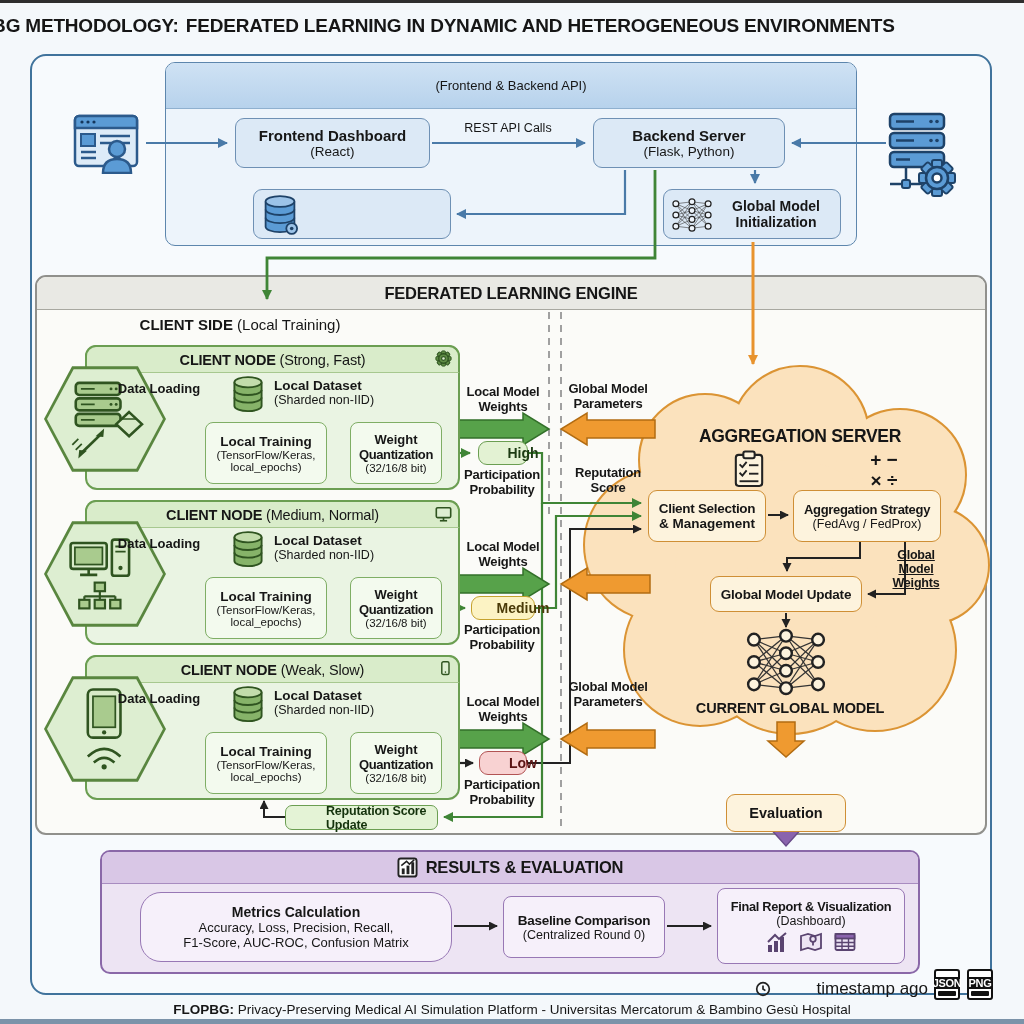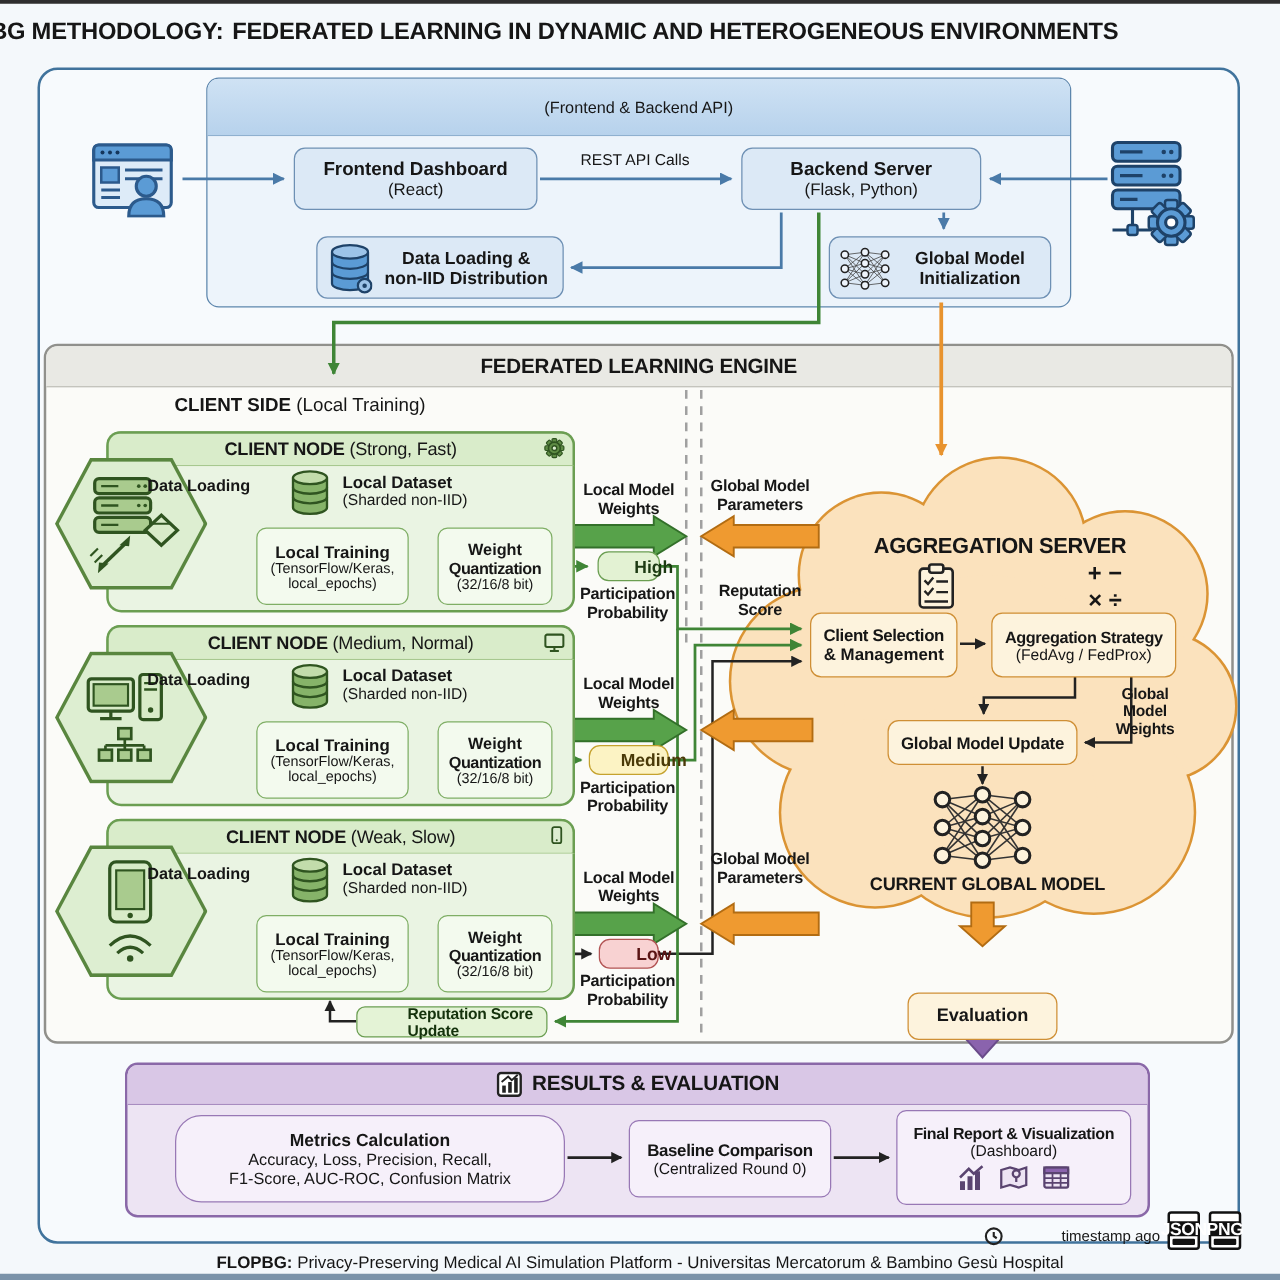--- a/index.html
+++ b/index.html
@@ -28,21 +28,21 @@
             border-radius:11px 11px 0 0;display:flex;align-items:center;justify-content:center;
             font-size:14.5px;letter-spacing:-0.2px;}
   .hex{position:absolute;left:0;top:18px;width:122px;height:112px;
        clip-path:polygon(0% 50%,23% 3%,77% 3%,100% 50%,77% 97%,23% 97%);background:#59863f;}
   .hex .in{position:absolute;inset:3px;clip-path:polygon(0% 50%,23% 3%,77% 3%,100% 50%,77% 97%,23% 97%);
        background:#ddeed1;display:flex;align-items:center;justify-content:center;}
   .flowlabel{font-size:13px;font-weight:bold;line-height:14.5px;text-align:center;letter-spacing:-0.2px;}
   .fileicon{position:absolute;width:26px;height:31px;background:#fff;border:2px solid #111;border-radius:3px;box-sizing:border-box;}
   .fileicon:after{content:"";position:absolute;left:2px;right:2px;bottom:2px;height:5px;background:#111;border-radius:1px;}
   .fi-band{position:absolute;left:-2px;right:-2px;top:6px;height:12px;background:#111;color:#fff;
-           font-size:14px;font-weight:bold;display:flex;align-items:center;justify-content:center;border-radius:2px;letter-spacing:-0.3px;}
+           font-size:11px;font-weight:bold;display:flex;align-items:center;justify-content:center;border-radius:2px;letter-spacing:-0.3px;}
   svg{display:block;}
 </style>
 </head>
 <body>
 
 <div id="stage">
 
   <div class="abs" style="left:0;top:0;width:1024px;height:3px;background:#2e2e2e;"></div>
   <div class="abs" style="left:0;top:1019px;width:1024px;height:5px;background:#7b93a9;"></div>
 
@@ -248,24 +248,20 @@
     <span class="abs" style="left:8px;top:4px;">
       <svg width="36" height="42" viewBox="0 0 40 46">
         <path d="M4,8 V36 A16,6 0 0 0 36,36 V8" fill="#5b9bd5" stroke="#1e4268" stroke-width="2"></path>
         <ellipse cx="20" cy="8" rx="16" ry="6" fill="#9cc3e8" stroke="#1e4268" stroke-width="2"></ellipse>
         <path d="M4,17 A16,6 0 0 0 36,17" fill="none" stroke="#1e4268" stroke-width="2"></path>
         <path d="M4,26 A16,6 0 0 0 36,26" fill="none" stroke="#1e4268" stroke-width="2"></path>
         <circle cx="33" cy="38" r="6" fill="#9cc3e8" stroke="#1e4268" stroke-width="2"></circle>
         <circle cx="33" cy="38" r="2" fill="#1e4268"></circle>
       </svg>
     </span>
-    <div class="ctr" style="position:absolute;left:46px;top:0;right:4px;height:100%;">
-      <div class="b nw" style="font-size:14px;">Data Loading &amp;</div>
-      <div class="b nw" style="font-size:14px;">non-IID Distribution</div>
-    </div>
   </div>
 
   <div class="bluebox" style="left:663px;top:189px;width:178px;height:50px;">
     <span class="abs" style="left:6px;top:6px;">
       <svg width="44" height="38" viewBox="0 0 90 70">
         <g stroke="#444" stroke-width="1.3">
           <line x1="12" y1="12" x2="45" y2="8"></line>
             <line x1="12" y1="12" x2="45" y2="26"></line>
             <line x1="12" y1="12" x2="45" y2="44"></line>
             <line x1="12" y1="12" x2="45" y2="62"></line>
@@ -552,21 +548,21 @@
     <div class="b nw" style="font-size:13px;letter-spacing:-0.3px;">Aggregation Strategy</div>
     <div class="nw" style="font-size:12.5px;">(FedAvg / FedProx)</div>
   </div>
   <div class="orangebox ctr" style="left:648px;top:490px;width:118px;height:52px;">
     <div class="b nw" style="font-size:13.5px;letter-spacing:-0.3px;">Client Selection</div>
     <div class="b nw" style="font-size:13.5px;">&amp; Management</div>
   </div>
   <div class="orangebox ctr" style="left:710px;top:576px;width:152px;height:36px;">
     <div class="b nw" style="font-size:13.5px;letter-spacing:-0.2px;">Global Model Update</div>
   </div>
-  <div class="abs flowlabel" style="left:876px;top:548px;width:80px;font-size:12.5px;line-height:14px;">
+  <div class="abs flowlabel" style="left:876px;top:548px;width:80px;font-size:12.5px;line-height:14px;text-decoration:underline;">
     <div>Global</div>
     <div>Model</div>
     <div>Weights</div>
   </div>
 
   <span class="abs" style="left:741px;top:628px;">
     <svg width="90" height="68" viewBox="0 0 90 70">
       <g stroke="#333" stroke-width="1.3">
         <line x1="12" y1="12" x2="45" y2="8"></line>
           <line x1="12" y1="12" x2="45" y2="26"></line>
@@ -650,21 +646,21 @@
     </div>
   </div>
 
   <div class="abs row nw" style="left:810px;top:979px;width:118px;height:20px;gap:5px;justify-content:flex-end;">
     <span>
       <svg width="16" height="16" viewBox="0 0 16 16">
           <circle cx="8" cy="8" r="6.3" fill="none" stroke="#222" stroke-width="1.7"></circle>
           <path d="M8,4.5 V8 L10.4,9.6" fill="none" stroke="#222" stroke-width="1.7"></path>
         </svg>
     </span>
-    <span style="font-size:12px;padding-left:41px;">timestamp ago</span>
+    <span style="font-size:17px;padding-left:41px;">timestamp ago</span>
   </div>
   <div class="fileicon" style="left:934px;top:969px;">
     <div class="fi-band">JSON</div>
   </div>
   <div class="fileicon" style="left:967px;top:969px;">
     <div class="fi-band">PNG</div>
   </div>
 
   <div class="abs ctr nw" style="left:0;top:1000px;width:1024px;height:18px;font-size:13.5px;">
     <div><span class="b">FLOPBG:</span>&nbsp;<span>Privacy-Preserving Medical AI Simulation Platform - Universitas Mercatorum &amp; Bambino Gesù Hospital</span></div>

